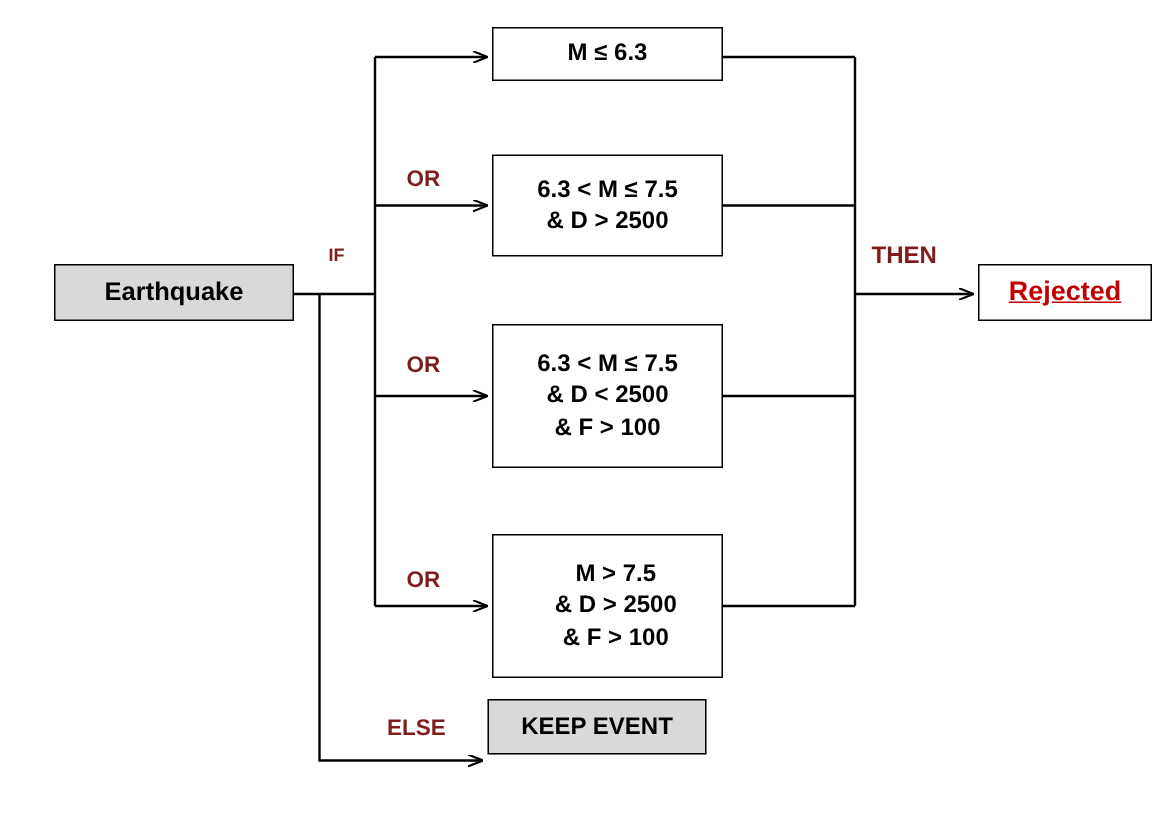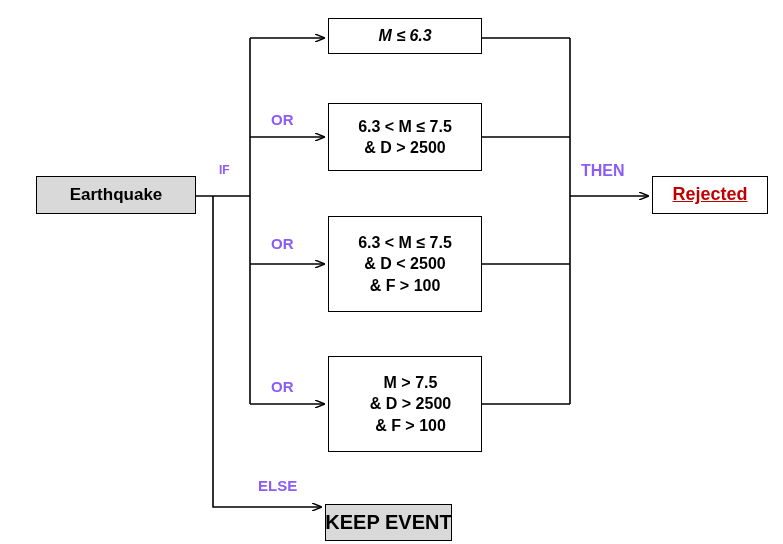--- a/index.html
+++ b/index.html
@@ -43,50 +43,49 @@
   .node.plain {
     background: #ffffff;
   }
   .node .line {
     display: block;
     white-space: nowrap;
   }
   .connector-label {
     position: absolute;
     font-weight: bold;
-    color: #8b5cf6;
+    color: #7f1d1d;
     white-space: nowrap;
     line-height: 1;
   }
   #node-earthquake {
     left: 18px;  top: 176px;  width: 160px; height: 38px;
     font-size: 17px;
     margin-left: 18px;
   }
   #node-cond-1 {
     left: 328px; top: 18px;   width: 154px; height: 36px;
     font-size: 16px;
-    font-style: italic;
   }
   #node-cond-2 {
     left: 328px; top: 103px;  width: 154px; height: 68px;
     font-size: 16px;
   }
   #node-cond-3 {
     left: 328px; top: 216px;  width: 154px; height: 96px;
     font-size: 16px;
   }
   #node-cond-4 {
     left: 328px; top: 356px;  width: 154px; height: 96px;
     font-size: 16px;
     padding-left: 11px;
   }
   #node-keep-event {
-    left: 325px; top: 504px;  width: 127px; height: 37px;
-    font-size: 20px;
+    left: 325px; top: 466px;  width: 146px; height: 37px;
+    font-size: 16px;
   }
   #node-rejected {
     left: 652px; top: 176px;  width: 116px; height: 38px;
     font-size: 18px;
     color: #c00000;
     text-decoration: underline;
   }
   #label-if    { left: 219px; top: 164px; font-size: 12px; }
   #label-or-1  { left: 271px; top: 112px; font-size: 15px; }
   #label-or-2  { left: 271px; top: 236px; font-size: 15px; }

